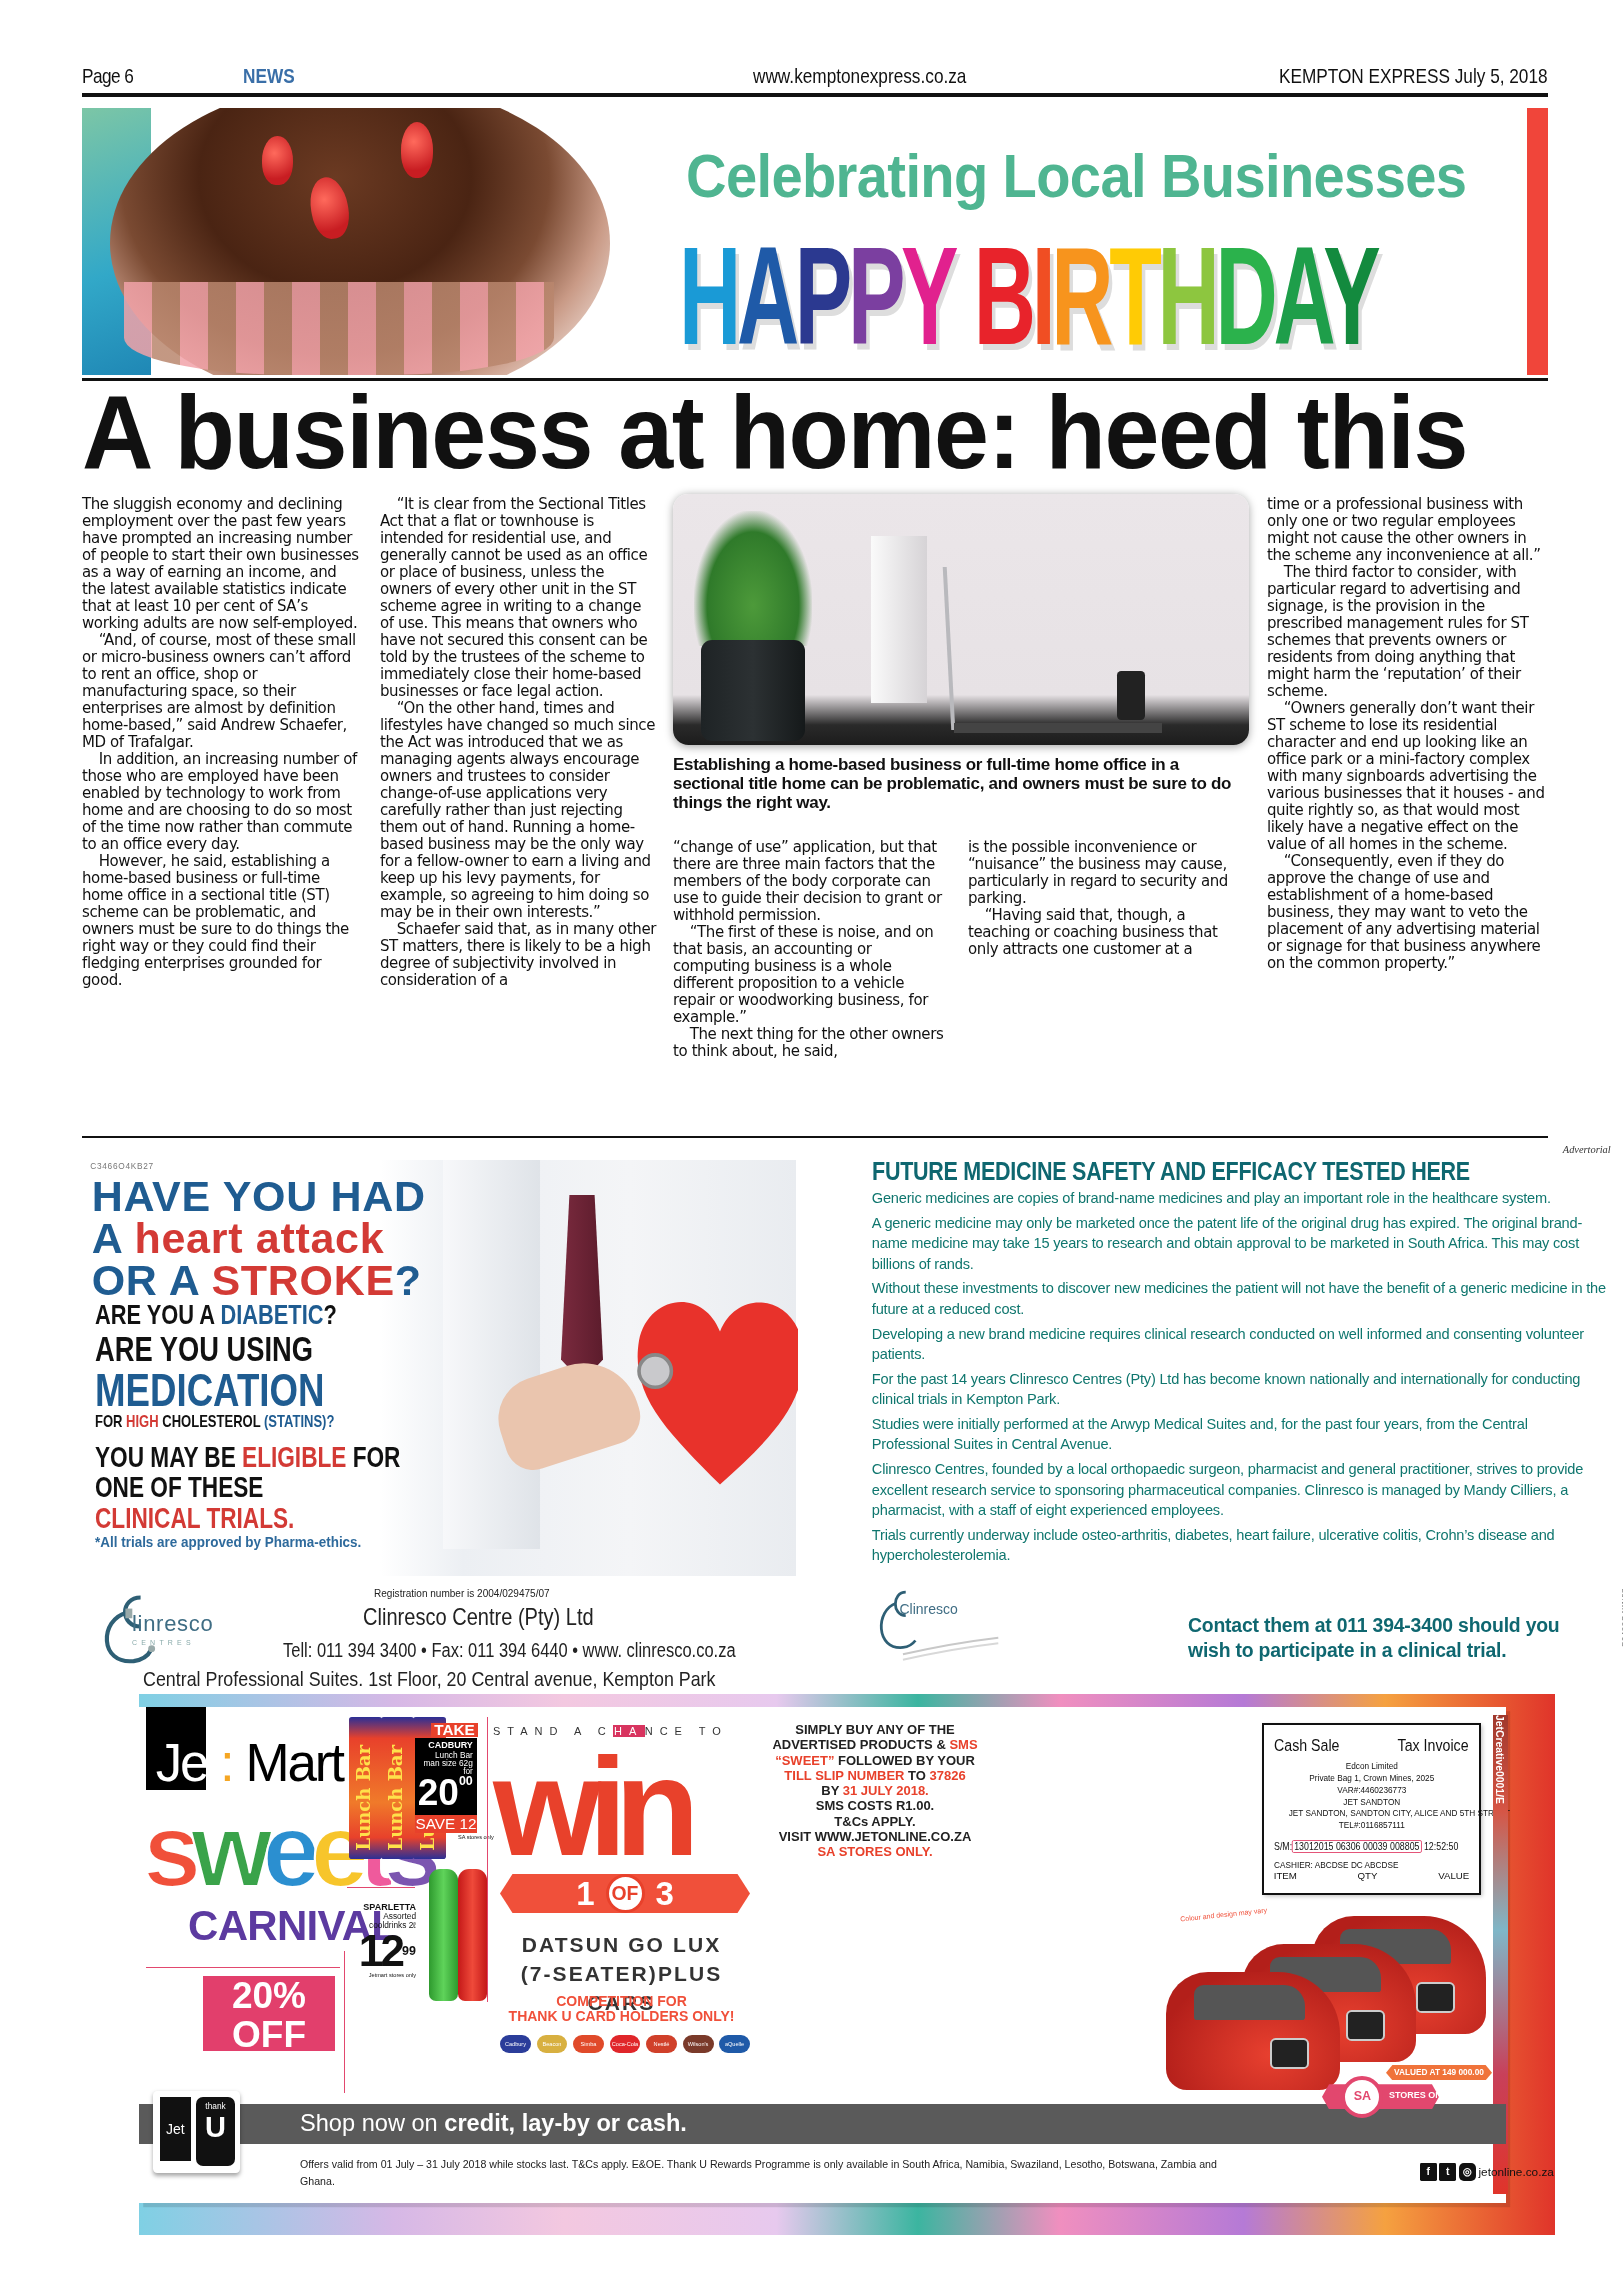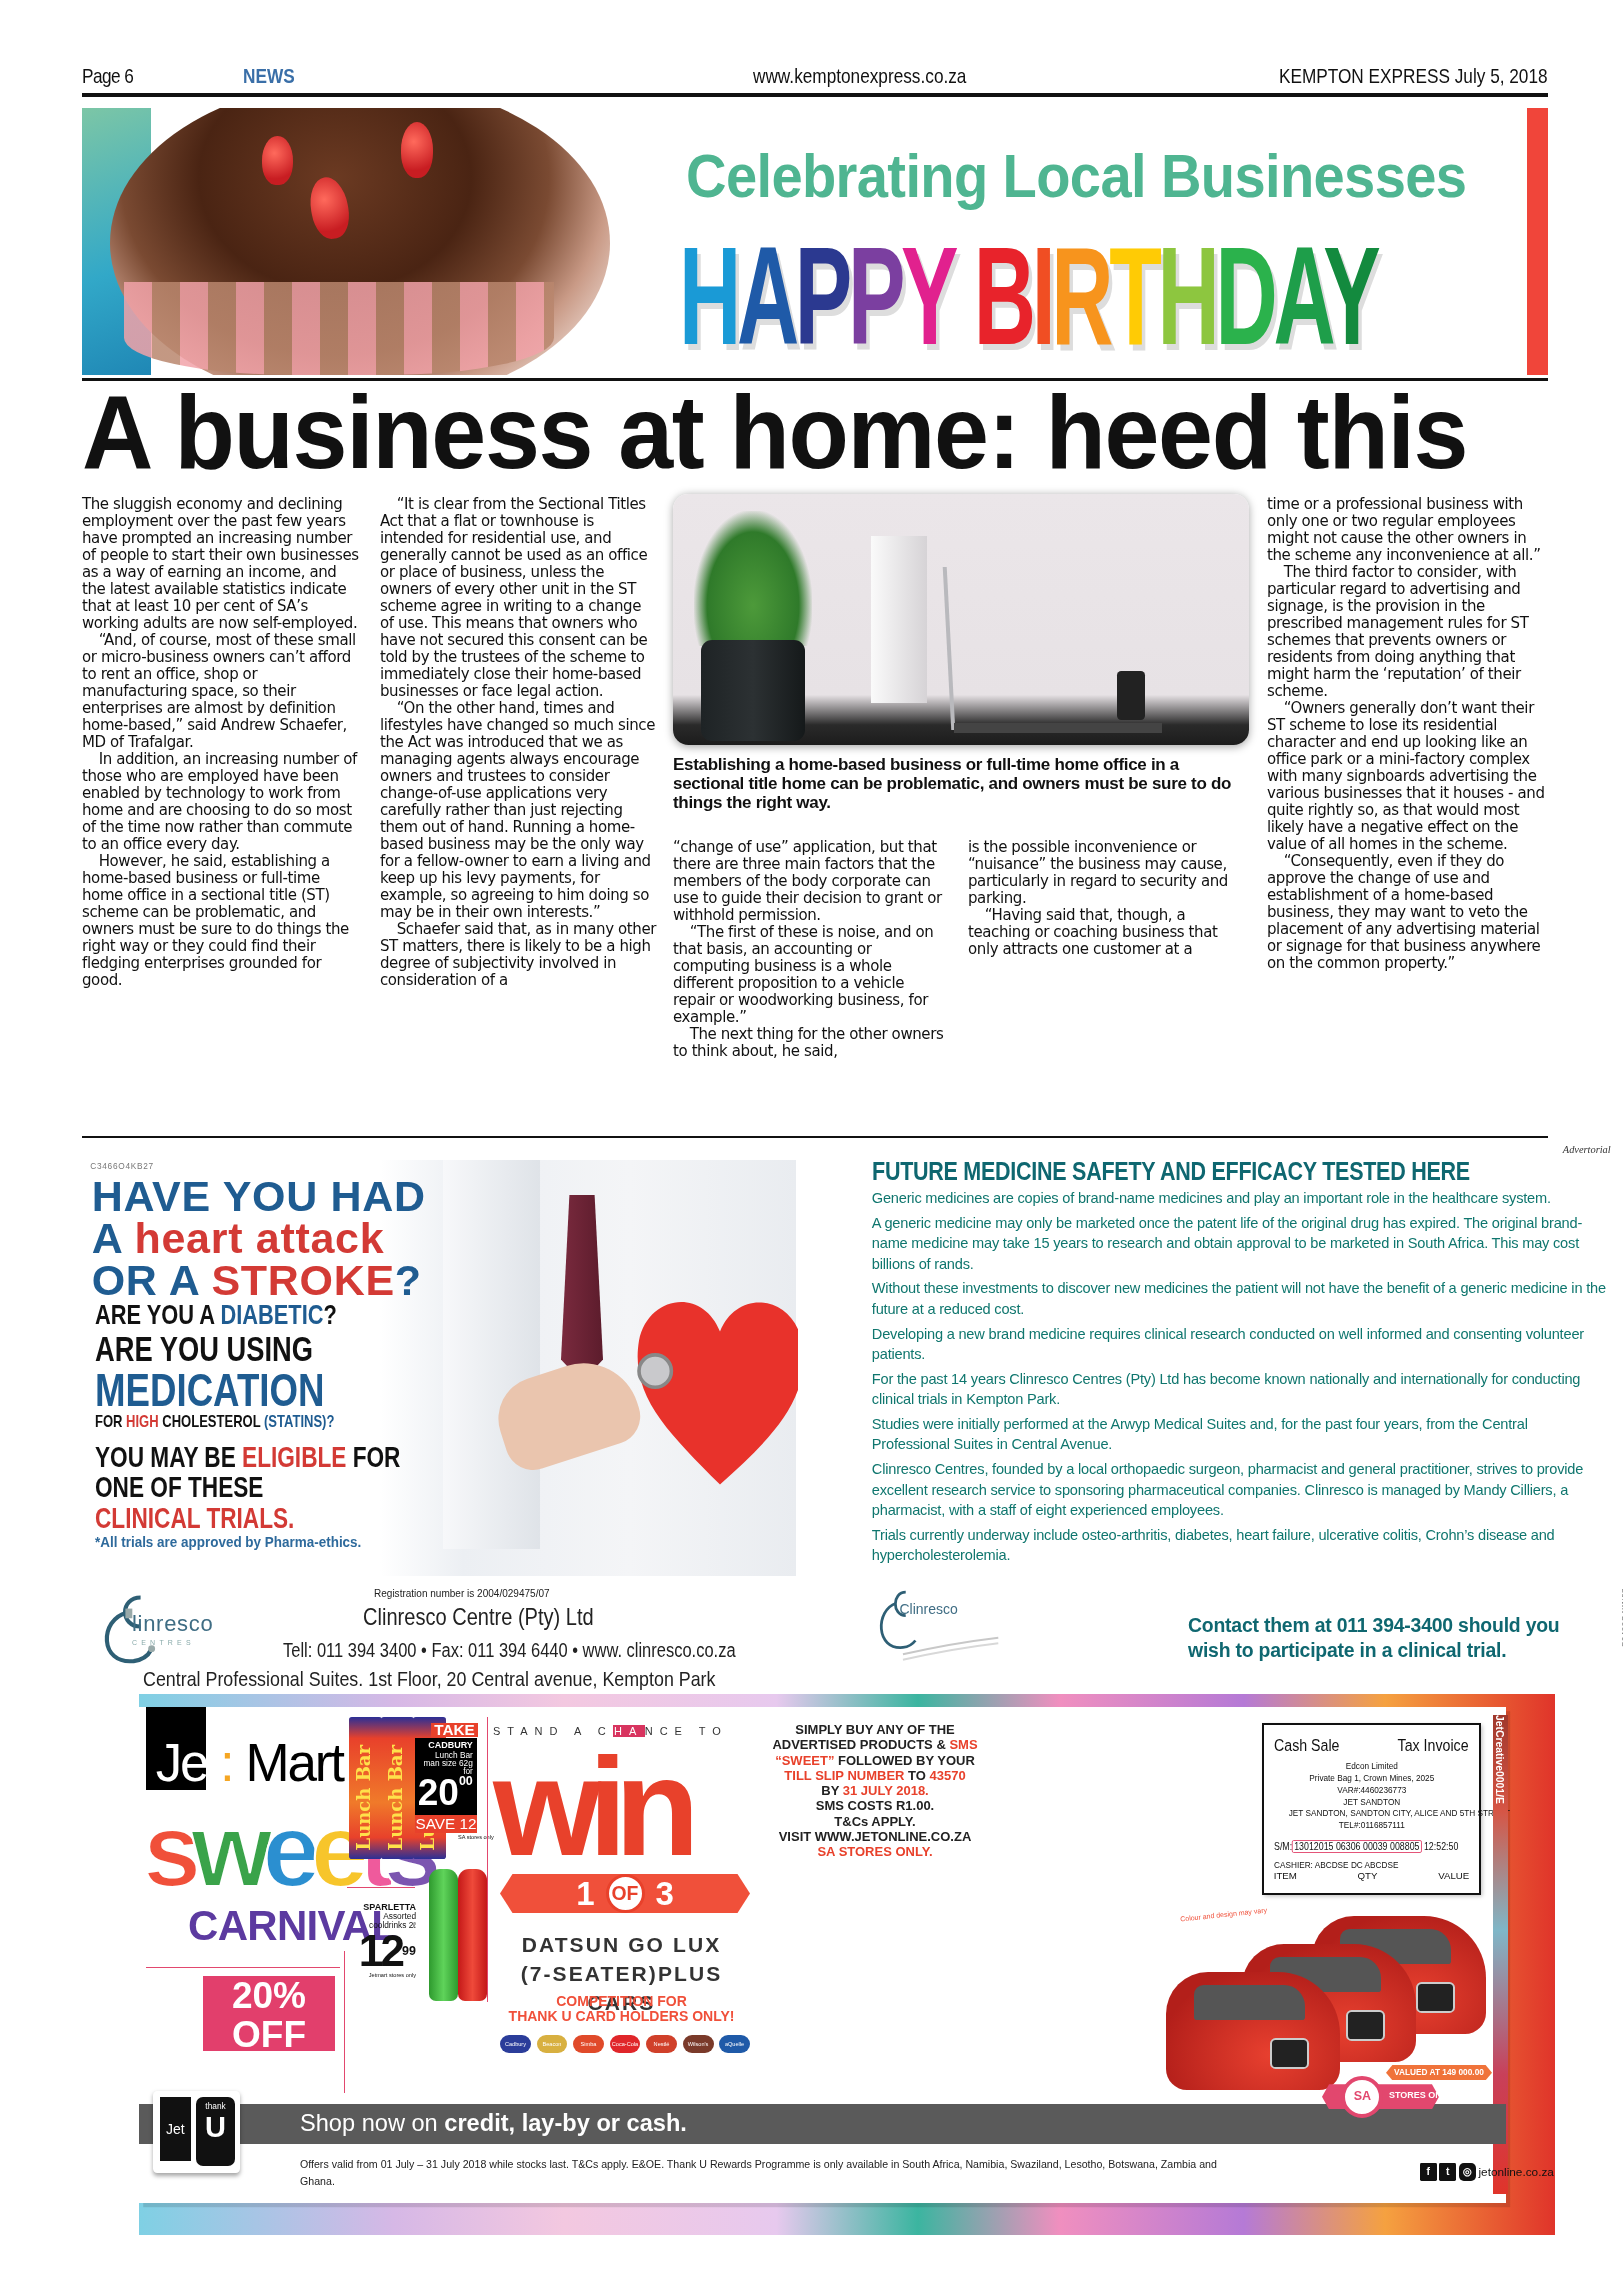--- a/index.html
+++ b/index.html
@@ -373,21 +373,21 @@
     <span style="background:#e0262a">Coca-Cola</span>
     <span style="background:#d0402a">Nestlé</span>
     <span style="background:#7a3a2a">Wilson's</span>
     <span style="background:#1f5aa8">aQuelle</span>
   </div>
 
   <div class="simply">
     <div>SIMPLY BUY ANY OF THE</div>
     <div><span>ADVERTISED PRODUCTS &amp; </span><span class="r">SMS</span></div>
     <div><span class="r">“SWEET”</span><span> FOLLOWED BY YOUR</span></div>
-    <div><span class="r">TILL SLIP NUMBER</span><span> TO </span><span class="r">43570</span></div>
+    <div><span class="r">TILL SLIP NUMBER</span><span> TO </span><span class="r">37826</span></div>
     <div><span>BY </span><span class="r">31 JULY 2018.</span></div>
     <div>SMS COSTS R1.00.</div>
     <div>T&amp;Cs APPLY.</div>
     <div>VISIT WWW.JETONLINE.CO.ZA</div>
     <div class="r">SA STORES ONLY.</div>
   </div>
 
   <div class="receipt">
     <div class="top">
         <span>Cash Sale</span>

